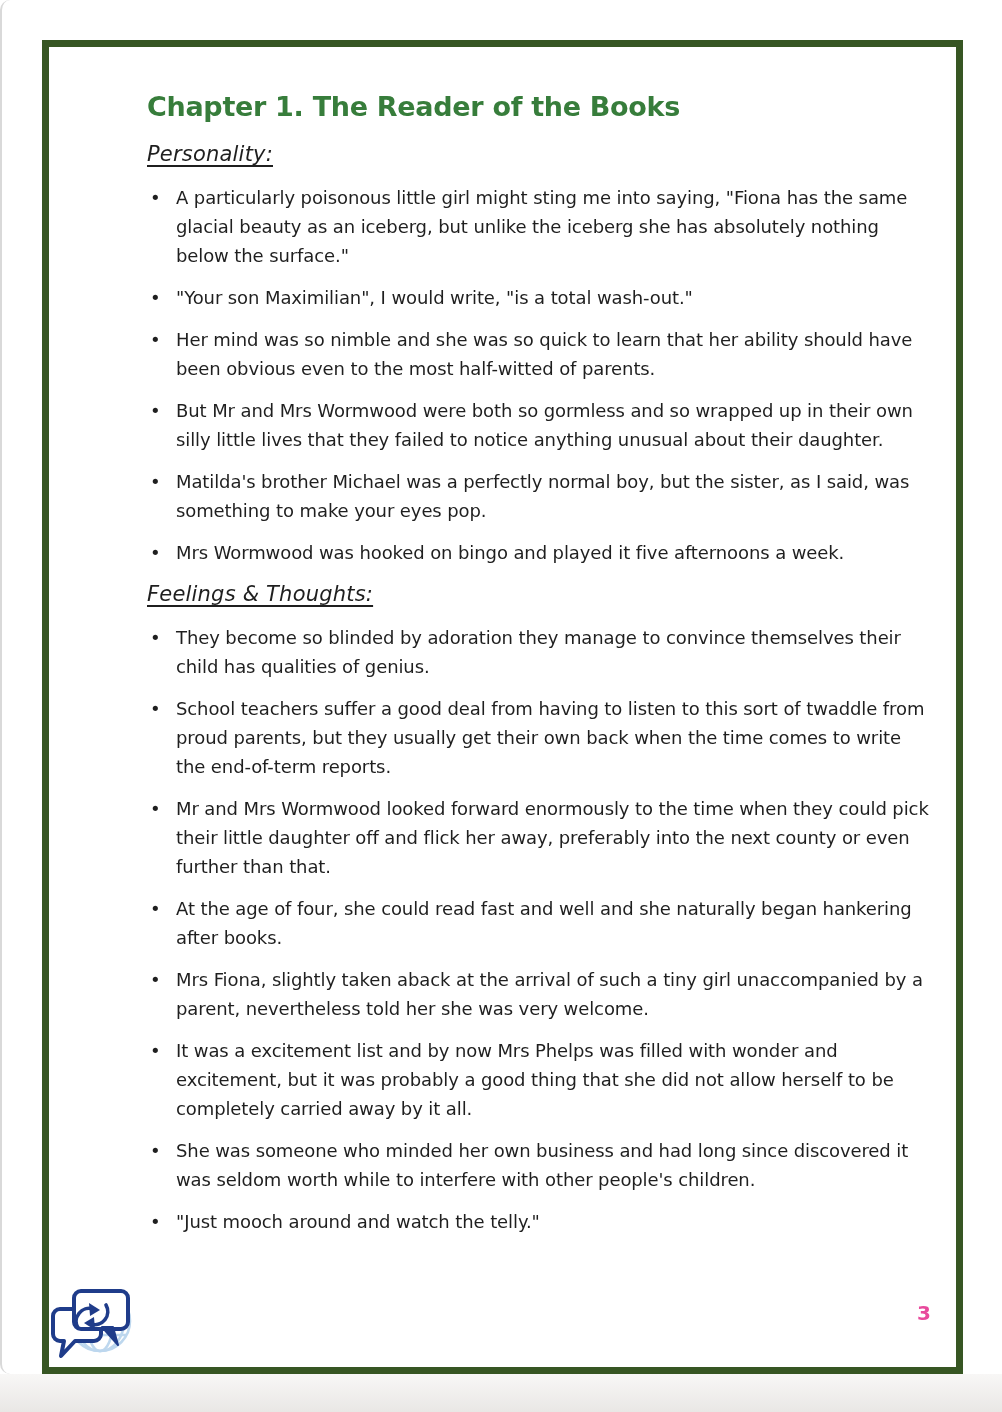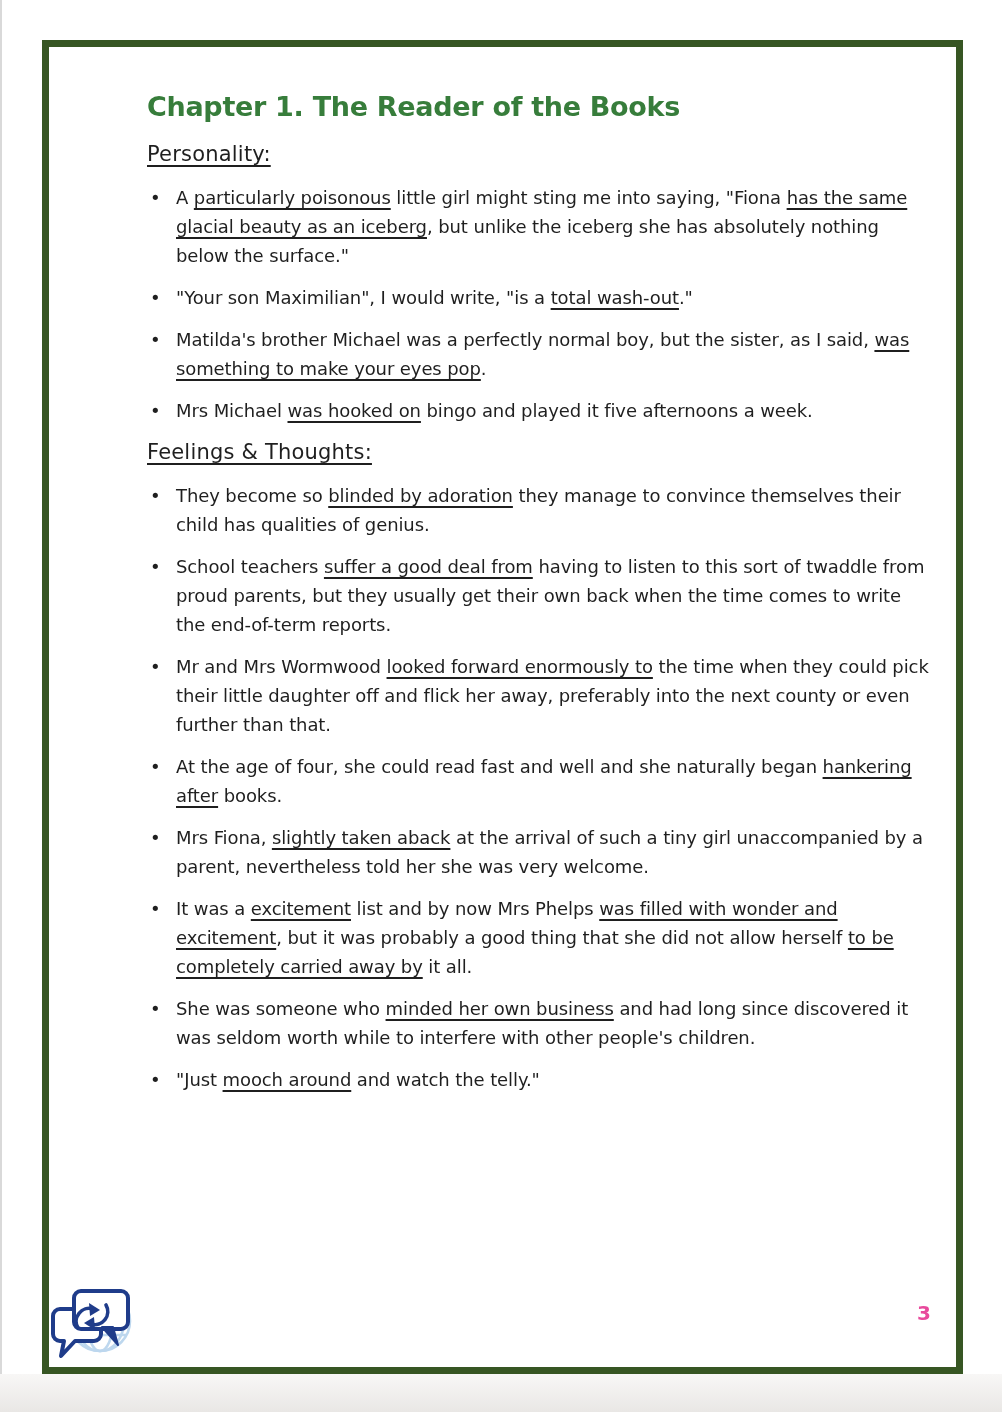--- a/index.html
+++ b/index.html
@@ -18,20 +18,21 @@
     font-family:"DejaVu Sans","Liberation Sans",sans-serif;
     color:var(--body-text);
     position:relative;
     overflow:hidden;
   }
   .page{
     position:relative;
     width:1002px;height:1374px;
     background:#ffffff;
     border-left:2px solid #d9d9d9;
+    border-radius:10px;
   }
   .border-frame{
     position:absolute;
     left:40px;top:40px;right:39px;bottom:0;
     border:7px solid var(--border-green);
     pointer-events:none;
   }
   .content{
     position:absolute;
     left:145px;top:90px;
@@ -41,20 +42,21 @@
     font-size:27px;
     line-height:34px;
     font-weight:bold;
     color:var(--title-green);
     letter-spacing:-0.3px;
     margin:0 0 16px 0;
   }
   h2.section-heading{
     font-size:21px;
     line-height:29px;
+    font-style:italic;
     font-weight:normal;
     color:var(--body-text);
     text-decoration:underline;
     text-underline-offset:4px;
     text-decoration-thickness:1.5px;
     margin:0 0 14px 0;
     letter-spacing:0.2px;
   }
   .section{margin-top:9px;}
   .section:first-child{margin-top:0;}
@@ -71,21 +73,20 @@
     padding-left:29px;
     margin-bottom:13px;
   }
   ul.bullet-list li::before{
     content:"\2022";
     position:absolute;
     left:3px;top:0;
     font-size:18px;
   }
   .u{
-    text-decoration:underline;
     text-underline-offset:4px;
     text-decoration-thickness:1.5px;
   }
   .page-number{
     position:absolute;
     left:902px;top:1301px;
     width:40px;
     text-align:center;
     font-size:20px;
     font-weight:bold;
@@ -110,22 +111,24 @@
   <div class="border-frame"></div>
 
   <div class="content">
     <h1 class="chapter-title">Chapter 1. The Reader of the Books</h1>
     <div id="sections">
         <section class="section">
           <h2 class="section-heading">Personality:</h2>
           <ul class="bullet-list">
             <li><span>A </span><span class="u">particularly poisonous</span><span> little girl might sting me into saying, "Fiona </span><span class="u">has the same glacial beauty as an iceberg</span><span>, but unlike the iceberg she has absolutely nothing below the surface."</span></li>
             <li><span>"Your son Maximilian", I would write, "is a </span><span class="u">total wash-out</span><span>."</span></li>
+            <li><span class="u">Her mind was so</span><span> </span><span class="u">nimble</span><span> and she was so quick to learn that her ability should have been obvious even to the most </span><span class="u">half-witted</span><span> of parents.</span></li>
+            <li><span>But Mr and Mrs Wormwood were both so </span><span class="u">gormless </span><span>and so </span><span class="u">wrapped up in</span><span> their own silly little lives that they failed to notice anything unusual about their daughter.</span></li>
             <li><span>Matilda's brother Michael was a perfectly normal boy, but the sister, as I said, </span><span class="u">was something to make your eyes pop</span><span>.</span></li>
-            <li><span>Mrs Michael </span><span class="u">was hooked on</span><span> bingo and played it five afternoons a week.</span></li>
+            <li><span>Mrs Wormwood </span><span class="u">was hooked on</span><span> bingo and played it five afternoons a week.</span></li>
           </ul>
         </section>
         <section class="section">
           <h2 class="section-heading">Feelings &amp; Thoughts:</h2>
           <ul class="bullet-list">
             <li><span>They become so </span><span class="u">blinded by adoration</span><span> they manage to convince themselves their child has qualities of genius.</span></li>
             <li><span>School teachers </span><span class="u">suffer a good deal from</span><span> having to listen to this sort of twaddle from proud parents, but they usually get their own back when the time comes to write the end-of-term reports.</span></li>
             <li><span>Mr and Mrs Wormwood </span><span class="u">looked forward enormously to</span><span> the time when they could pick their little daughter off and flick her away, preferably into the next county or even further than that.</span></li>
             <li><span>At the age of four, she could read fast and well and she naturally began </span><span class="u">hankering after</span><span> books.</span></li>
             <li><span>Mrs Fiona, </span><span class="u">slightly taken aback</span><span> at the arrival of such a tiny girl unaccompanied by a parent, nevertheless told her she was very welcome.</span></li>

